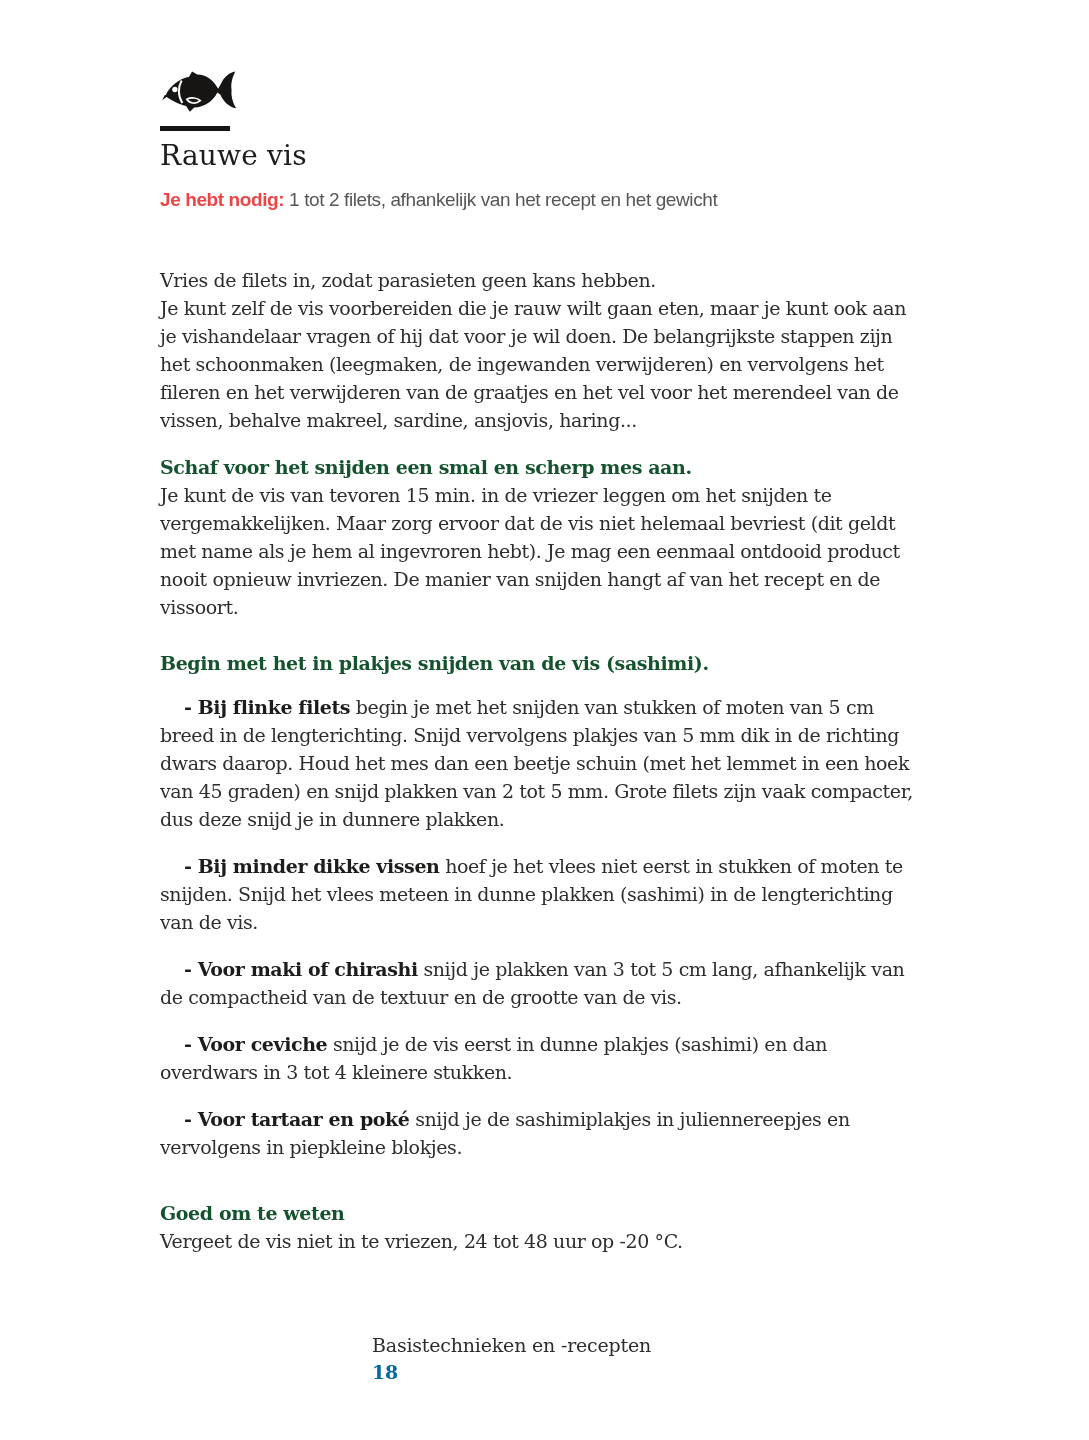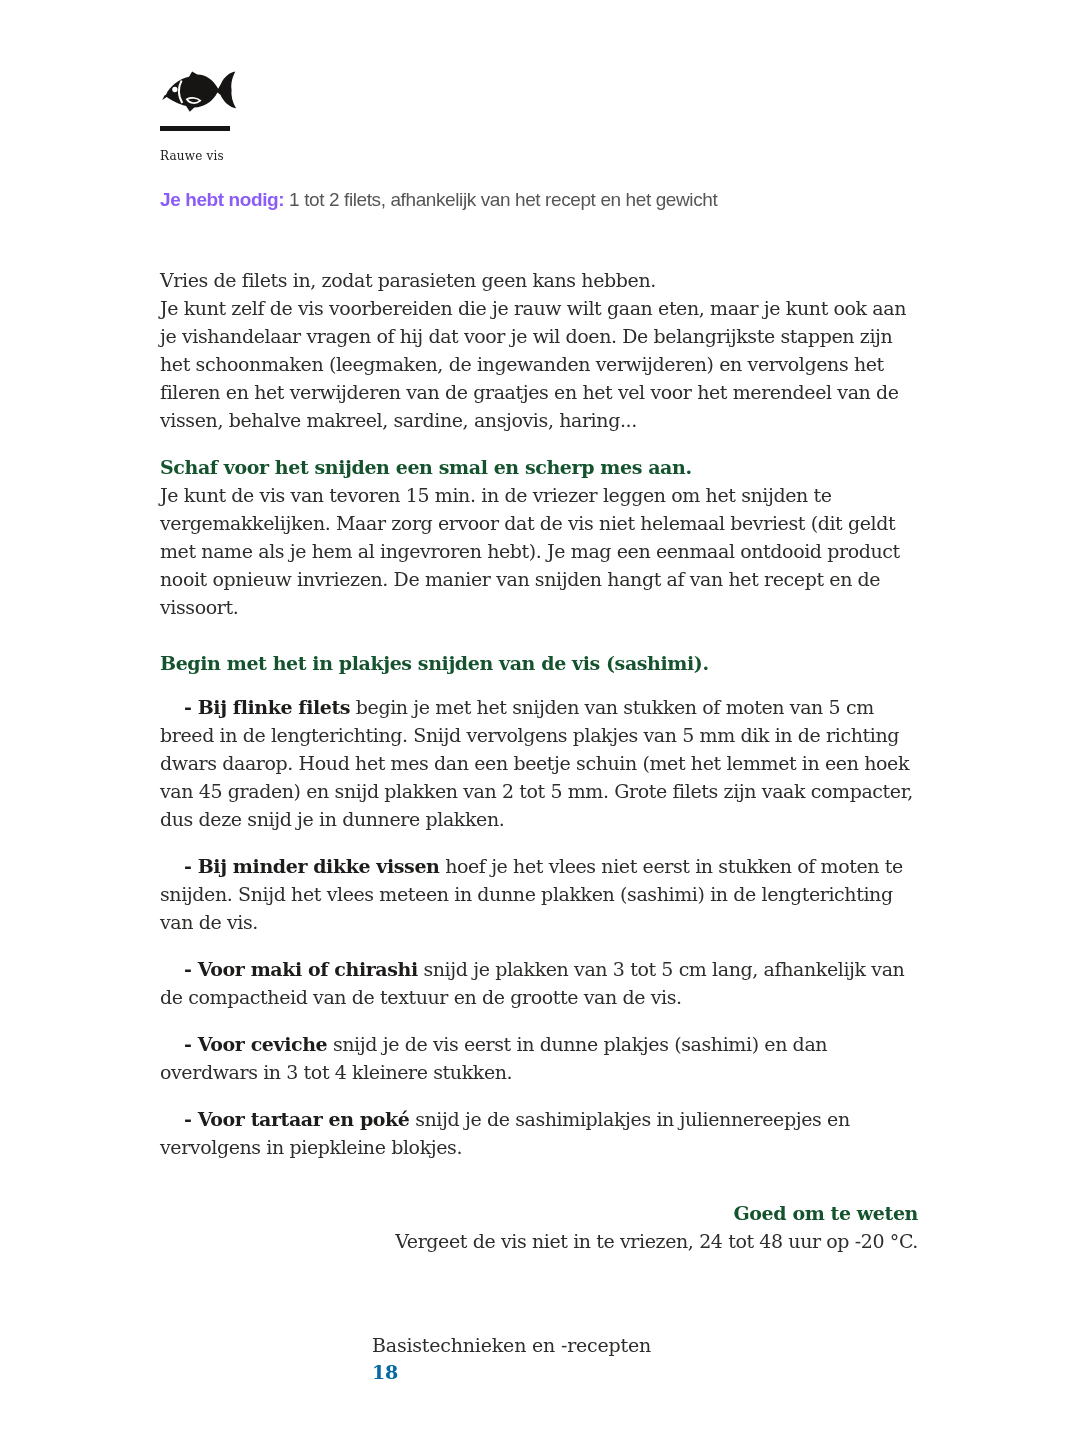--- a/index.html
+++ b/index.html
@@ -19,21 +19,21 @@
   }
   .fish-wrap { width:82px; height:58px; }
   .fish-wrap svg { display:block; width:82px; height:58px; }
   .divider {
     width:70px; height:5px;
     background:#151413;
     margin-top:6px;
   }
   .category {
     margin-top:13px;
-    font-size:12px;
+    font-size:28px;
     line-height:24px;
     color:#1d1c1b;
     letter-spacing:0.2px;
   }
   .title {
     margin-top:22px;
     font-size:55px;
     line-height:72px;
     font-weight:700;
     letter-spacing:-1.5px;
@@ -41,32 +41,32 @@
     white-space:nowrap;
   }
   .subtitle {
     margin-top:20px;
     font-family:"Liberation Sans", sans-serif;
     font-size:19px;
     line-height:24px;
     color:#565659;
     letter-spacing:-0.4px;
   }
-  .subtitle b { color:#8b5cf6; }
+  .subtitle b { color:#ef4444; }
   .body {
     margin-top:54px;
     font-size:19px;
     line-height:28px;
     letter-spacing:-0.4px;
   }
   .block { margin:0 0 19px 0; }
   .block-tight { margin:0 0 28px 0; }
   .bold-line { font-weight:700; color:#14532d; }
   .lead-bold { font-weight:700; color:#1d1c1b;margin-left:24px; }
-  .note-block { margin-top:38px;text-align:right; }
+  .note-block { margin-top:38px; }
   .footer {
     position:absolute;
     left:372px; top:1332px;
     font-size:19px;
     line-height:27px;
     color:#2e2d2b;
     letter-spacing:-0.2px;
   }
   .page-number { font-weight:700; color:#0369a1; }
 </style>

